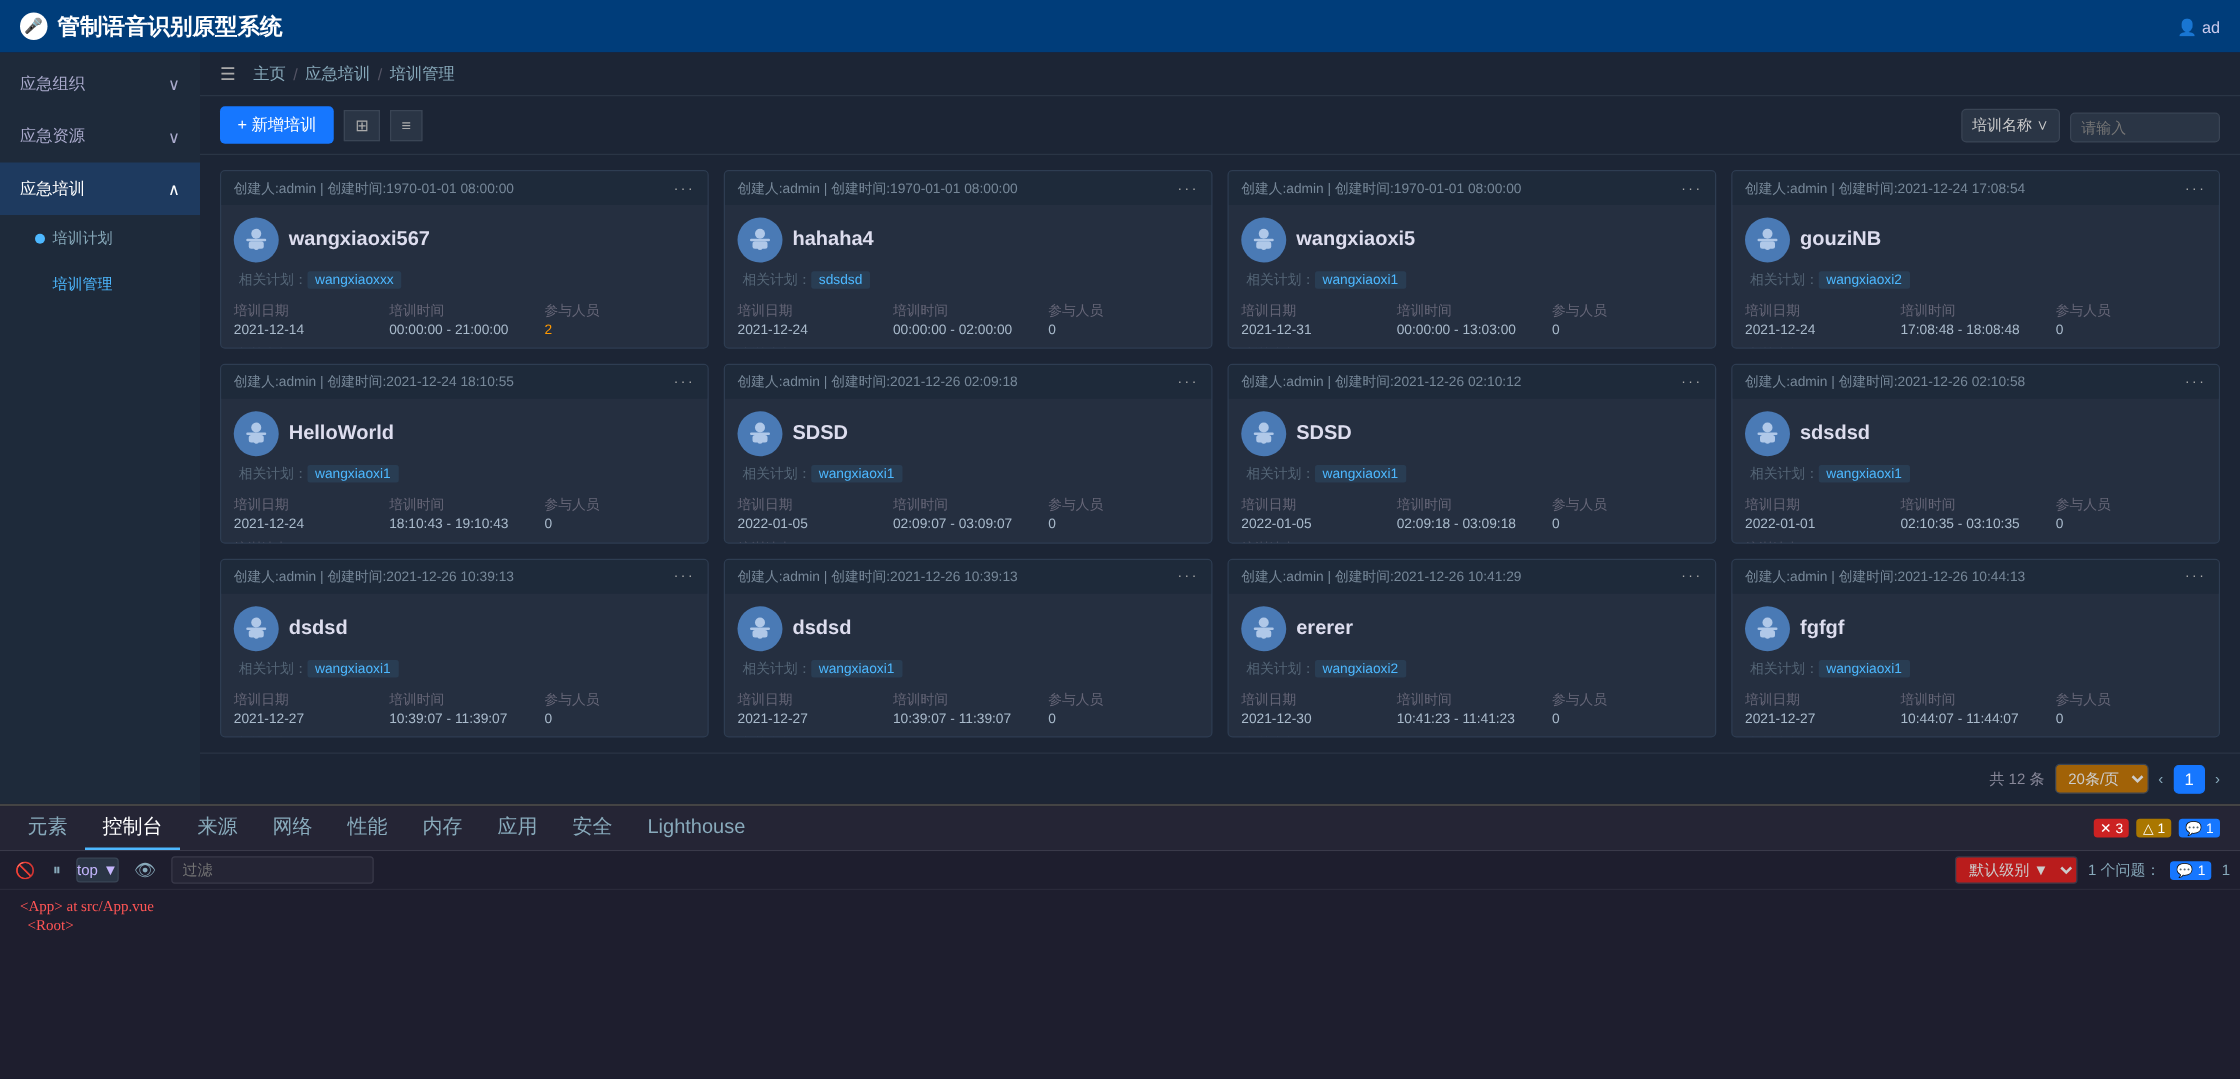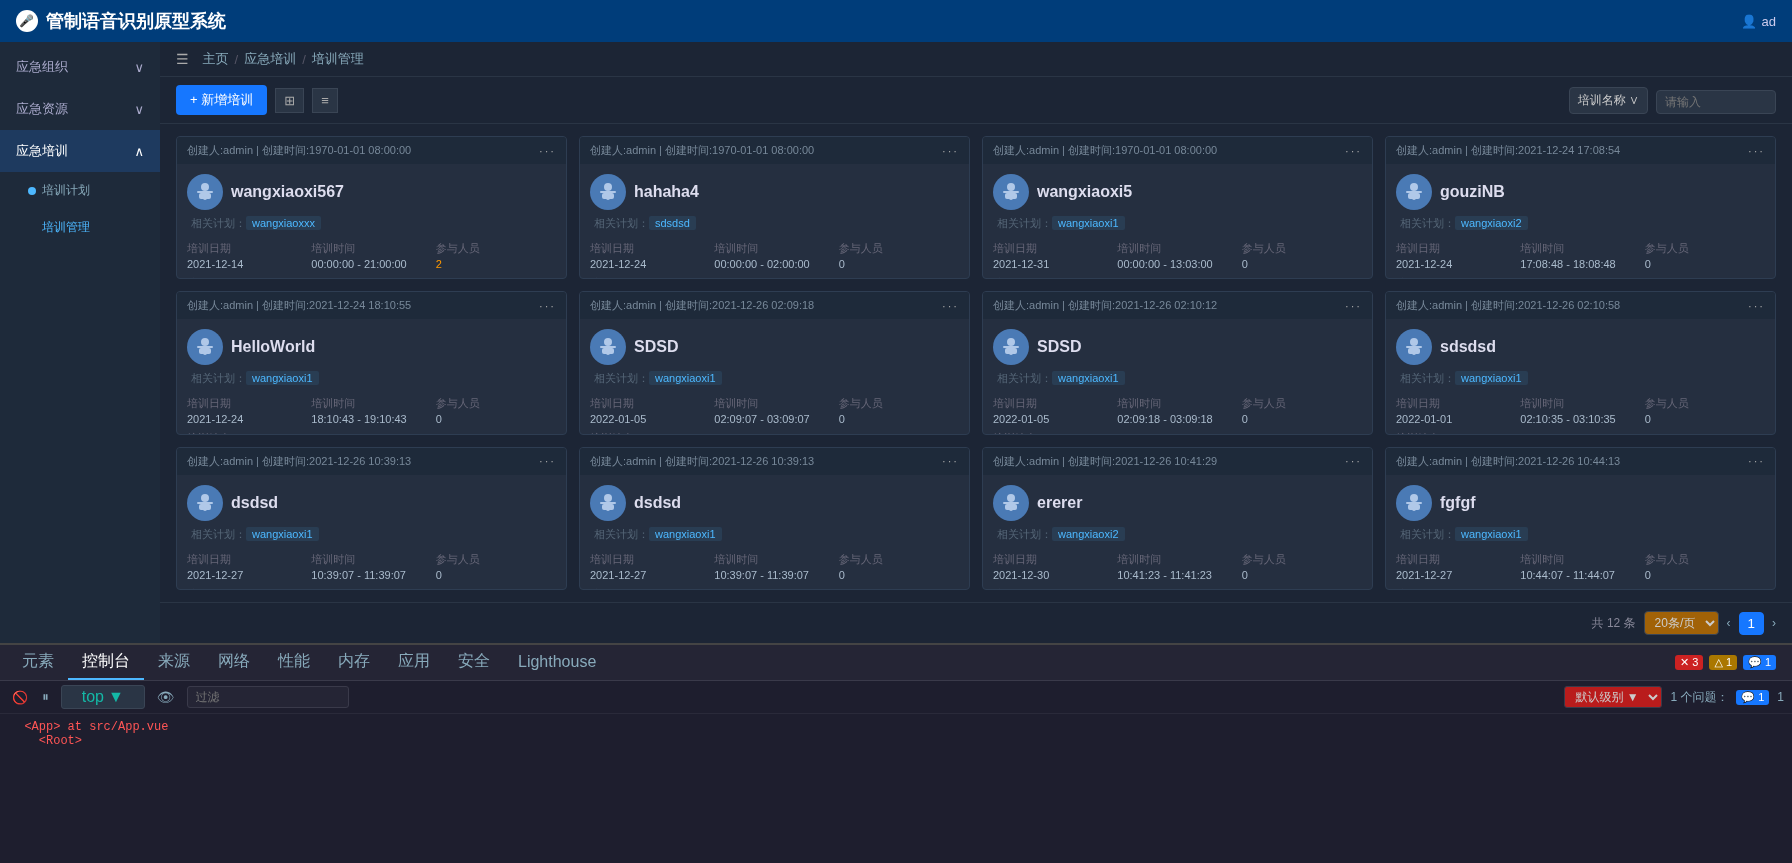--- a/index.html
+++ b/index.html
@@ -310,24 +310,24 @@
     }
     .filter-icon-btn {
       color: #8ab;
       cursor: pointer;
       font-size: 13px;
       padding: 2px 4px;
     }
     .top-badge {
       background: #2a3545;
       border: 1px solid #3a4555;
-      color: #14b8a6;
-      padding: 2px 20px;
+      color: #c4b5fd;
+      padding: 2px 0;
       border-radius: 3px;
-      font-size: 16px;
+      font-size: 12px;
       cursor: pointer;
       display: flex;
       align-items: center;
       gap: 4px;
     }
     .eye-btn {
       color: #8ab;
       cursor: pointer;
       font-size: 14px;
       padding: 2px 4px;
@@ -355,21 +355,21 @@
       color: #ccc;
       padding: 2px 6px;
       border-radius: 3px;
       font-size: 12px;
     }
 
     .devtools-console {
       flex: 1;
       overflow-y: auto;
       padding: 6px 10px;
-      font-family: Liberation Mono, monospace;
+      font-family: Liberation Serif, serif;
       font-size: 12px;
     }
     .console-error {
       color: #ff5555;
     }
   </style>
 </head>
 <body>
 
 <div class="top-header">

